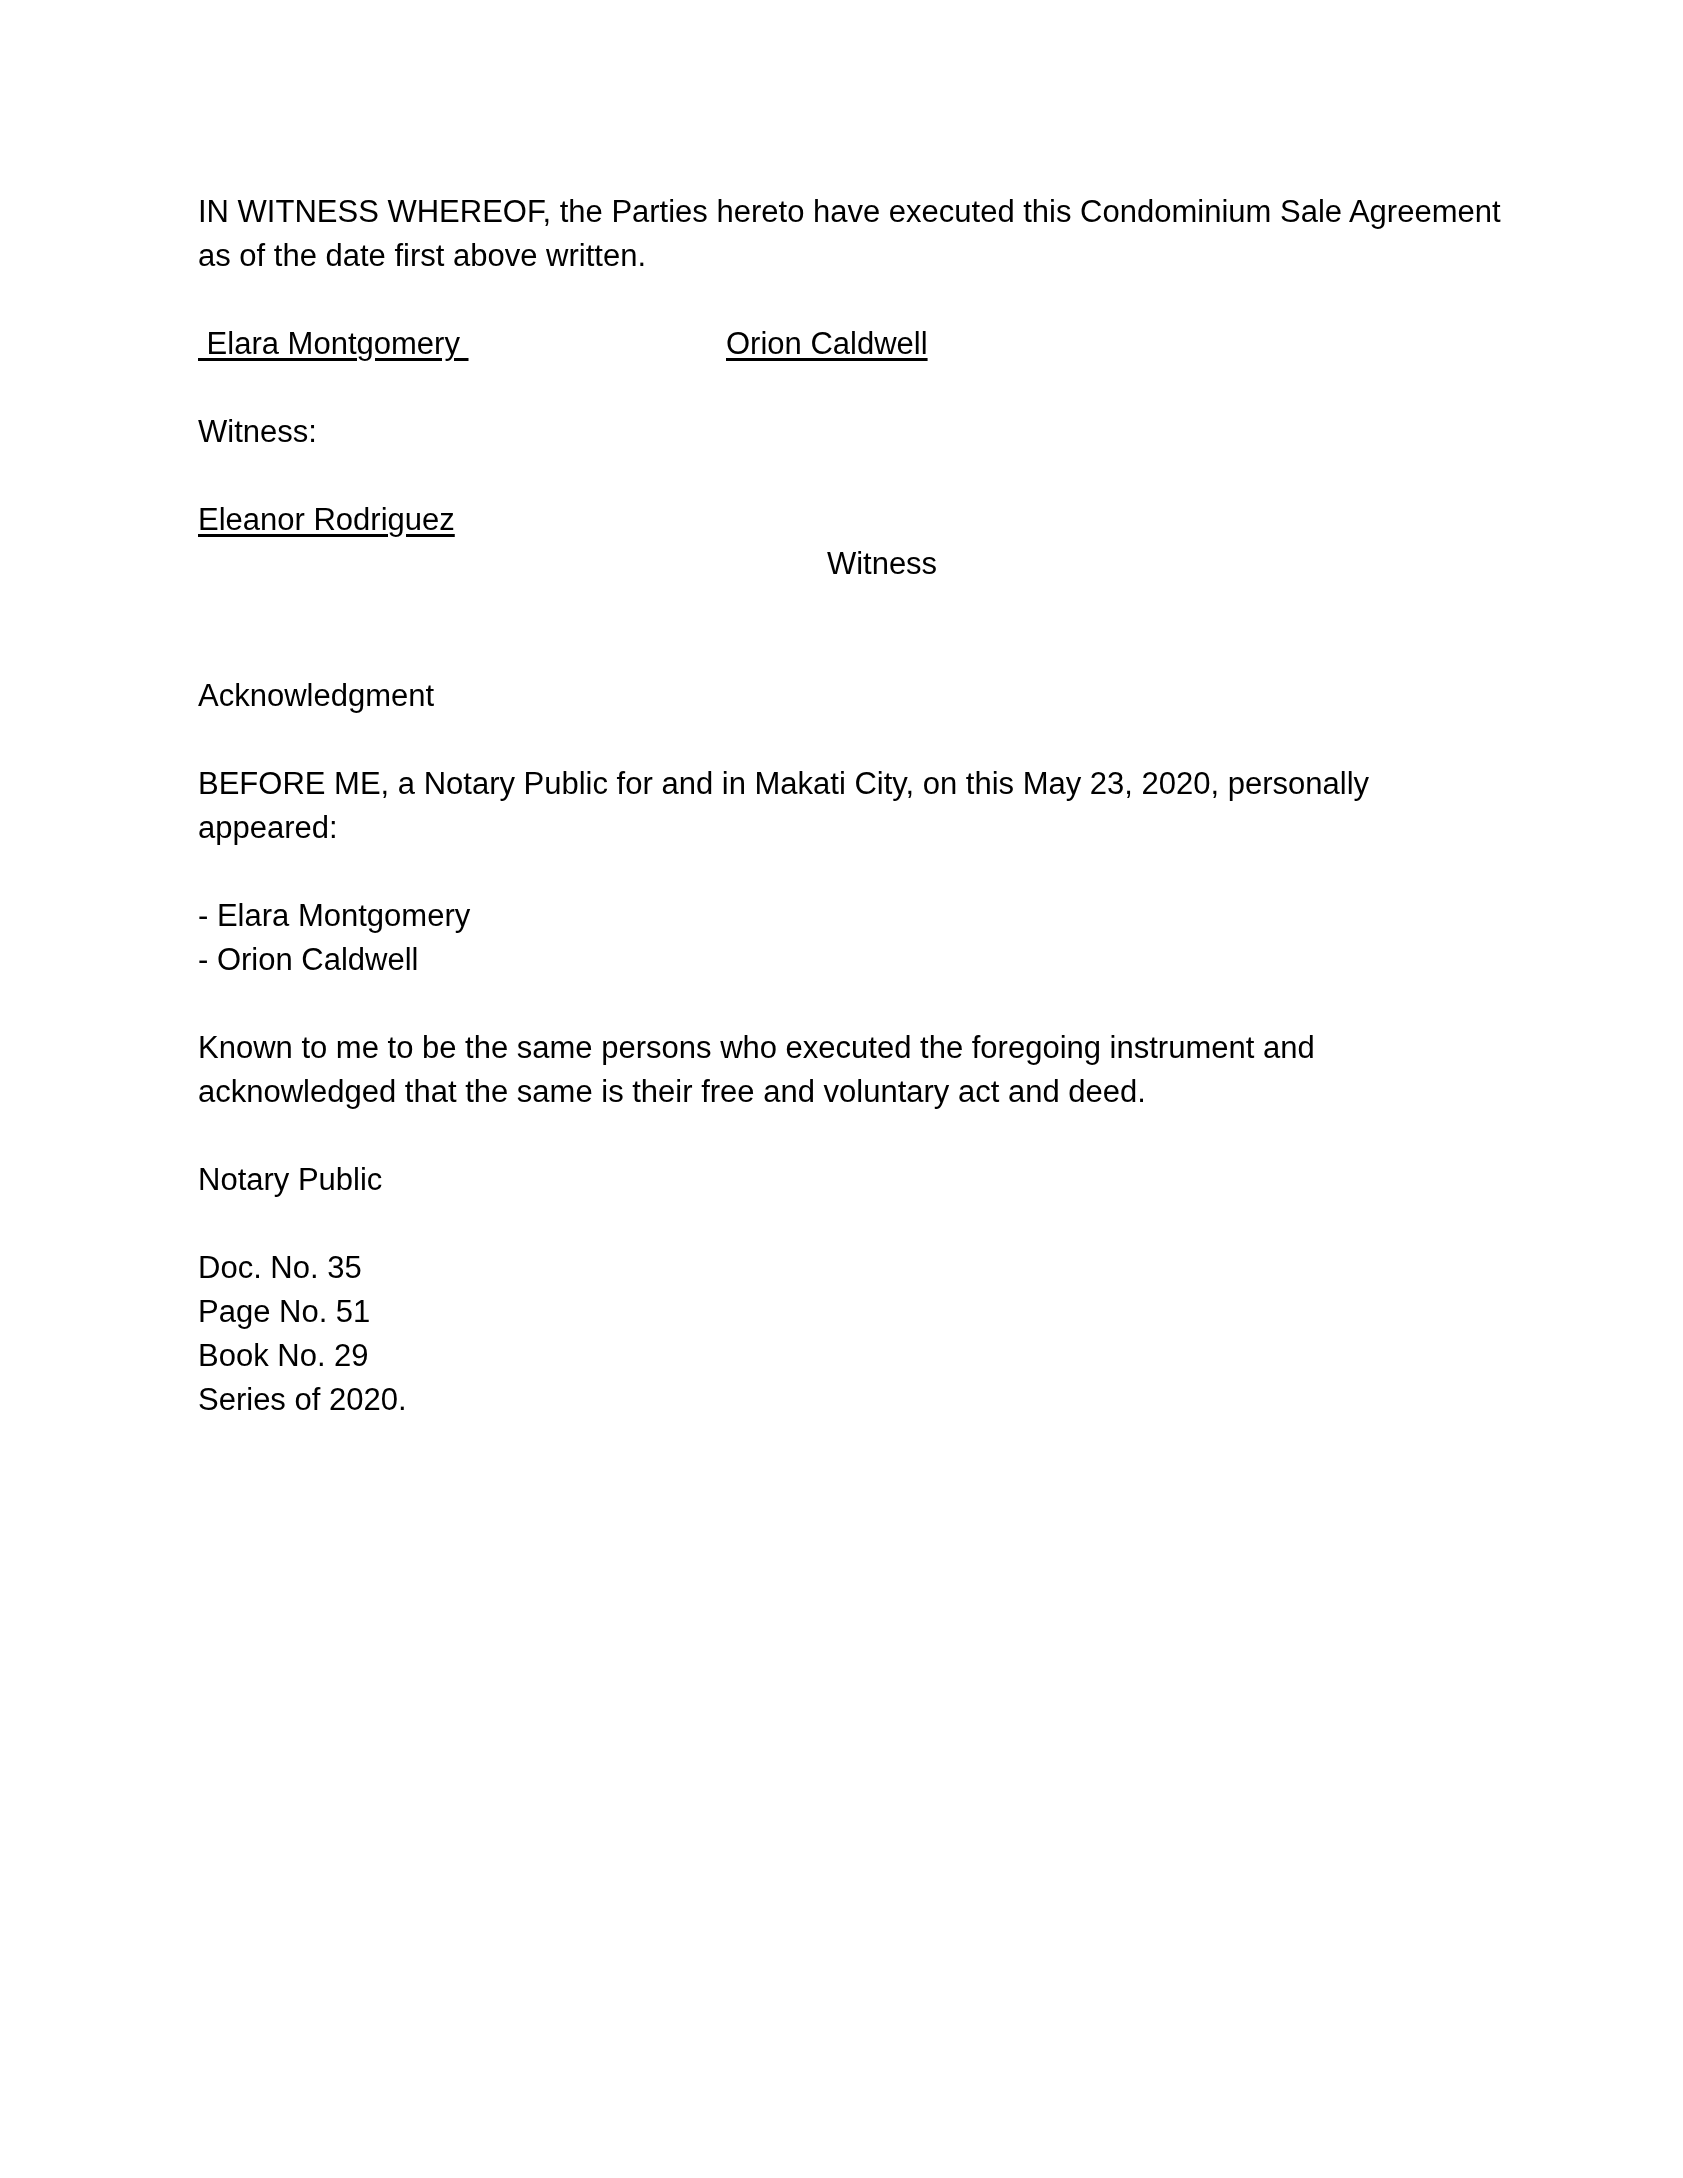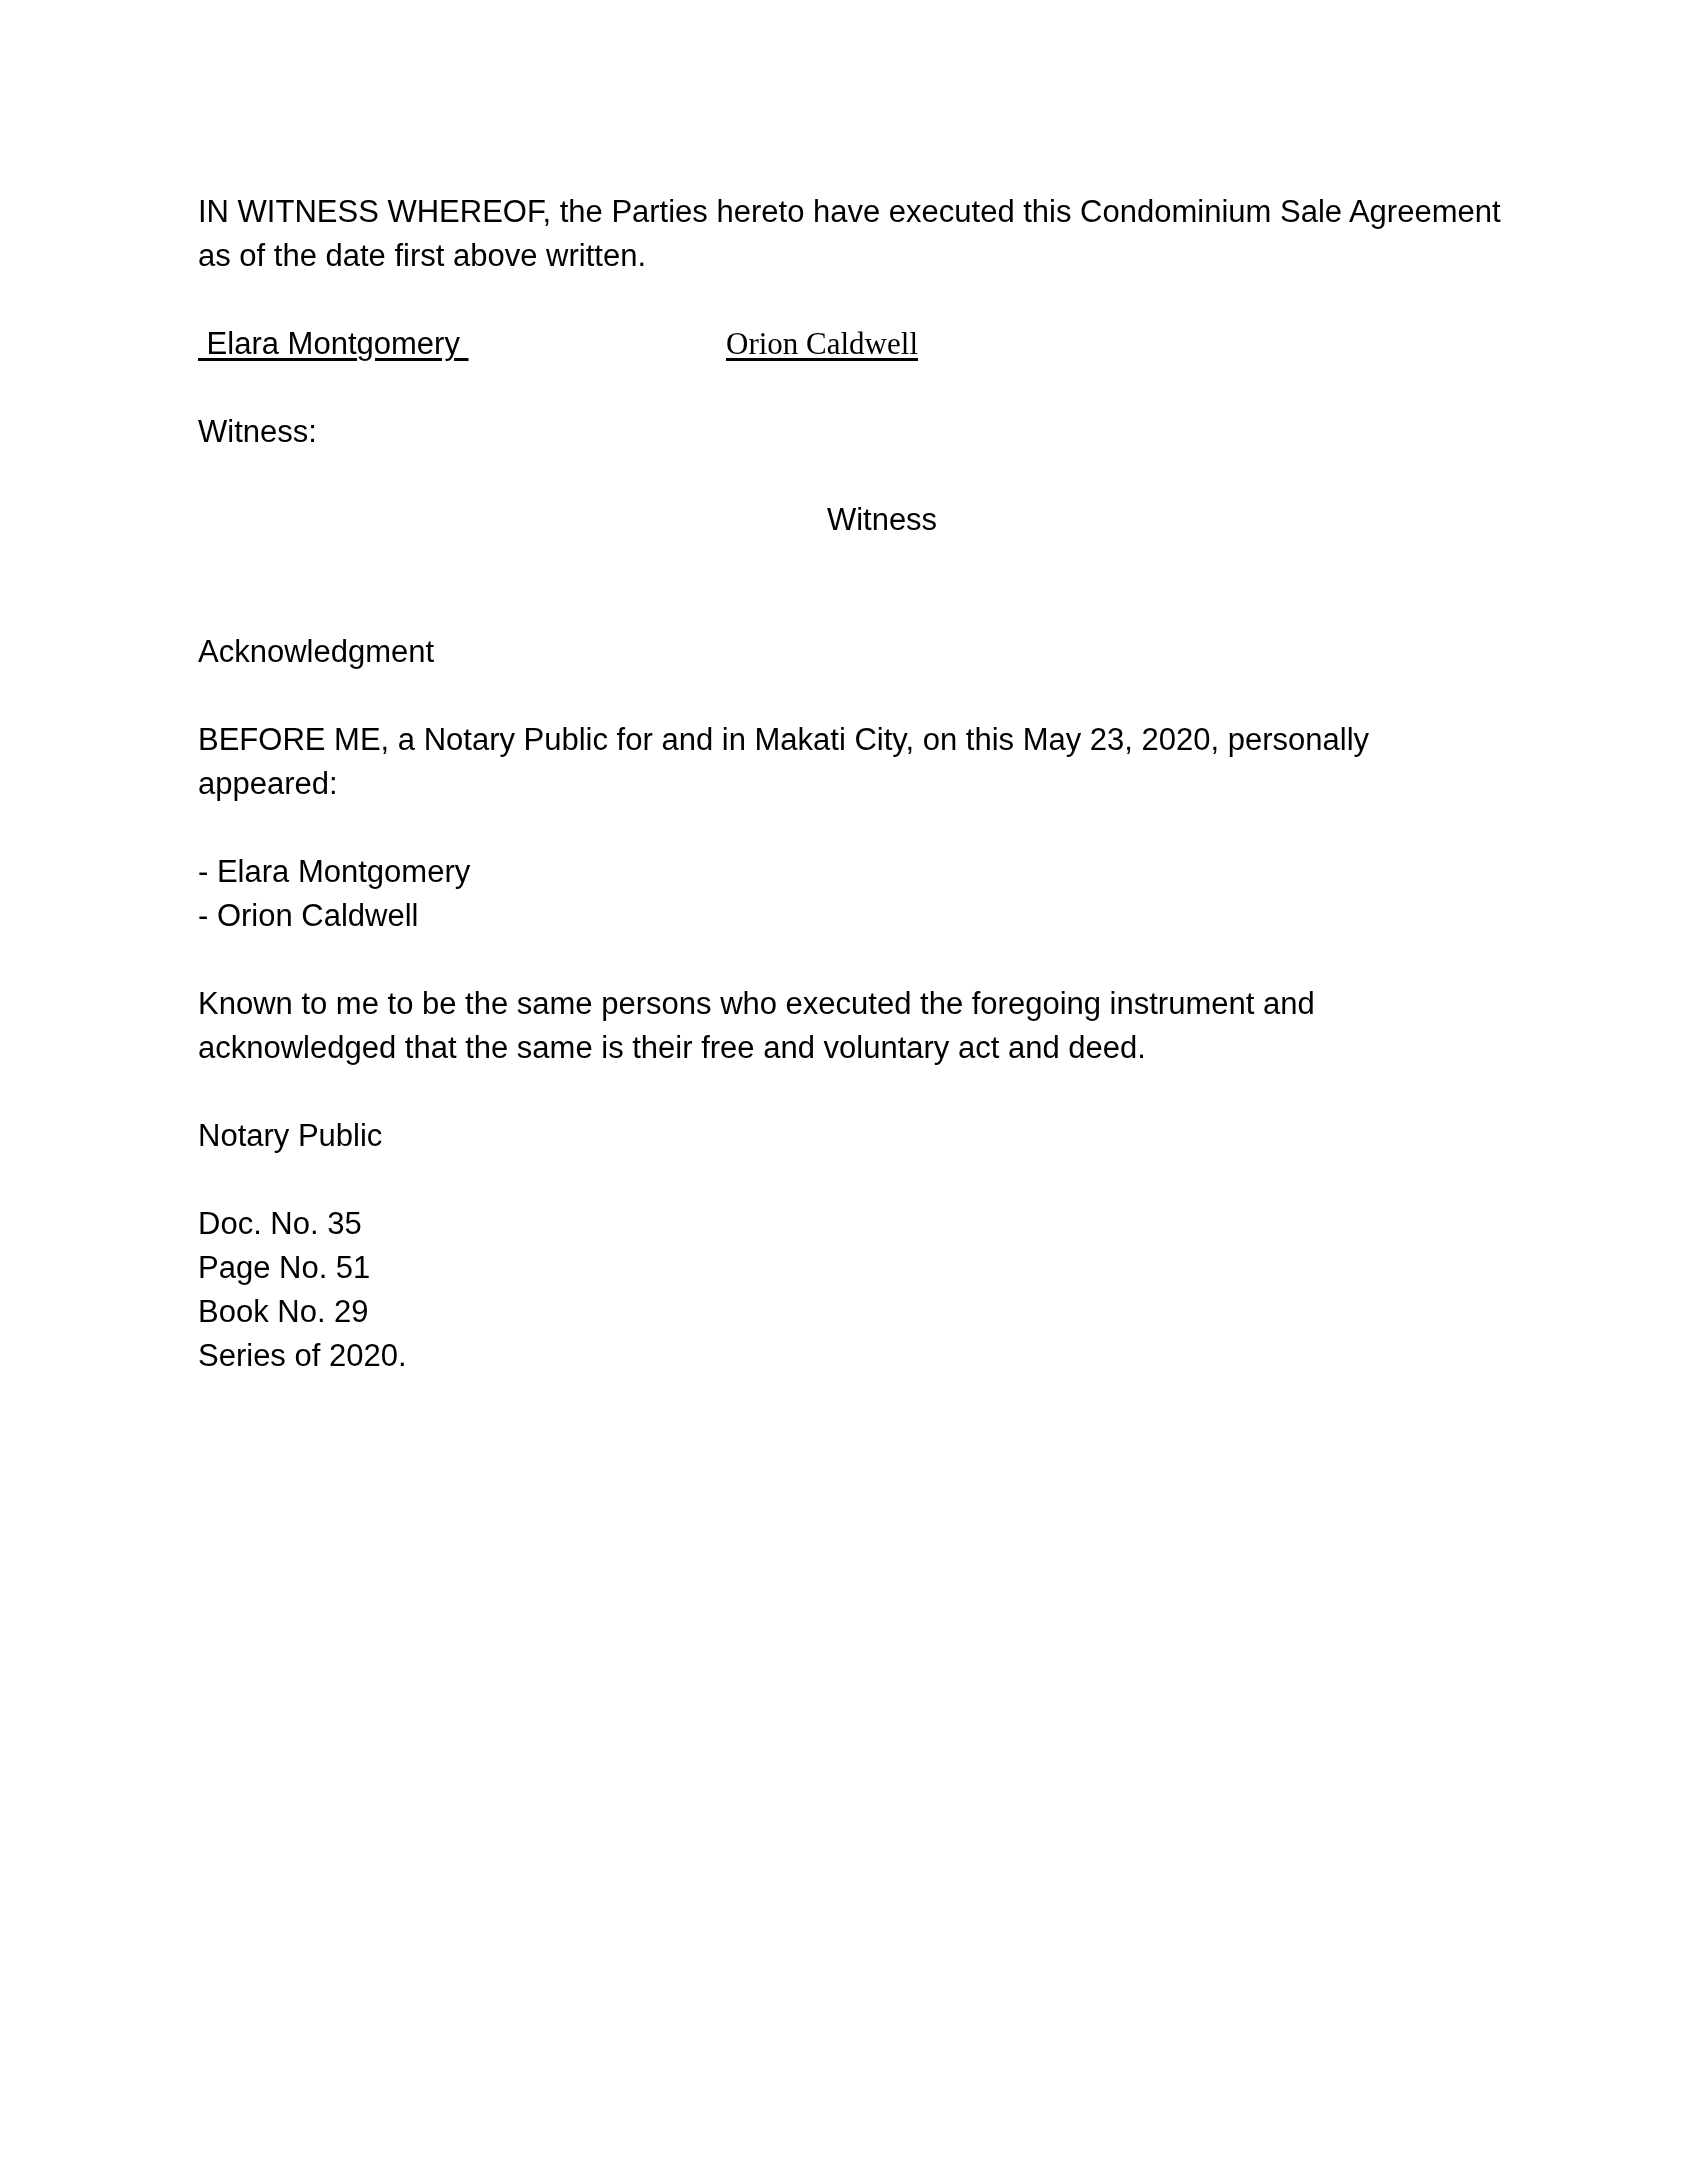--- a/index.html
+++ b/index.html
@@ -46,21 +46,20 @@
   }
   .sig-col1 {
     position: absolute;
     left: 0;
     top: 0;
   }
   .sig-col2 {
     position: absolute;
     left: 528px;
     top: 0;
-    font-family: Liberation Serif, serif;
   }
   .role-col1 {
     position: absolute;
     left: 79px;
     top: 0;
   }
   .role-col2 {
     position: absolute;
     left: 597px;
     top: 0;
@@ -86,20 +85,21 @@
       <span class="sig-col2 u">Orion Caldwell</span>
     </div>
 
 
     <div class="blank"></div>
 
     <div class="line bold">Witness:</div>
 
     <div class="blank"></div>
 
+    <div class="line"><span class="u">Eleanor Rodriguez</span></div>
     <div class="line indent-witness">Witness</div>
 
     <div class="blank"></div>
     <div class="blank"></div>
 
     <div class="line bold">Acknowledgment</div>
 
     <div class="blank"></div>
 
     <div class="line">BEFORE ME, a Notary Public for and in Makati City, on this May 23, 2020, personally</div>

